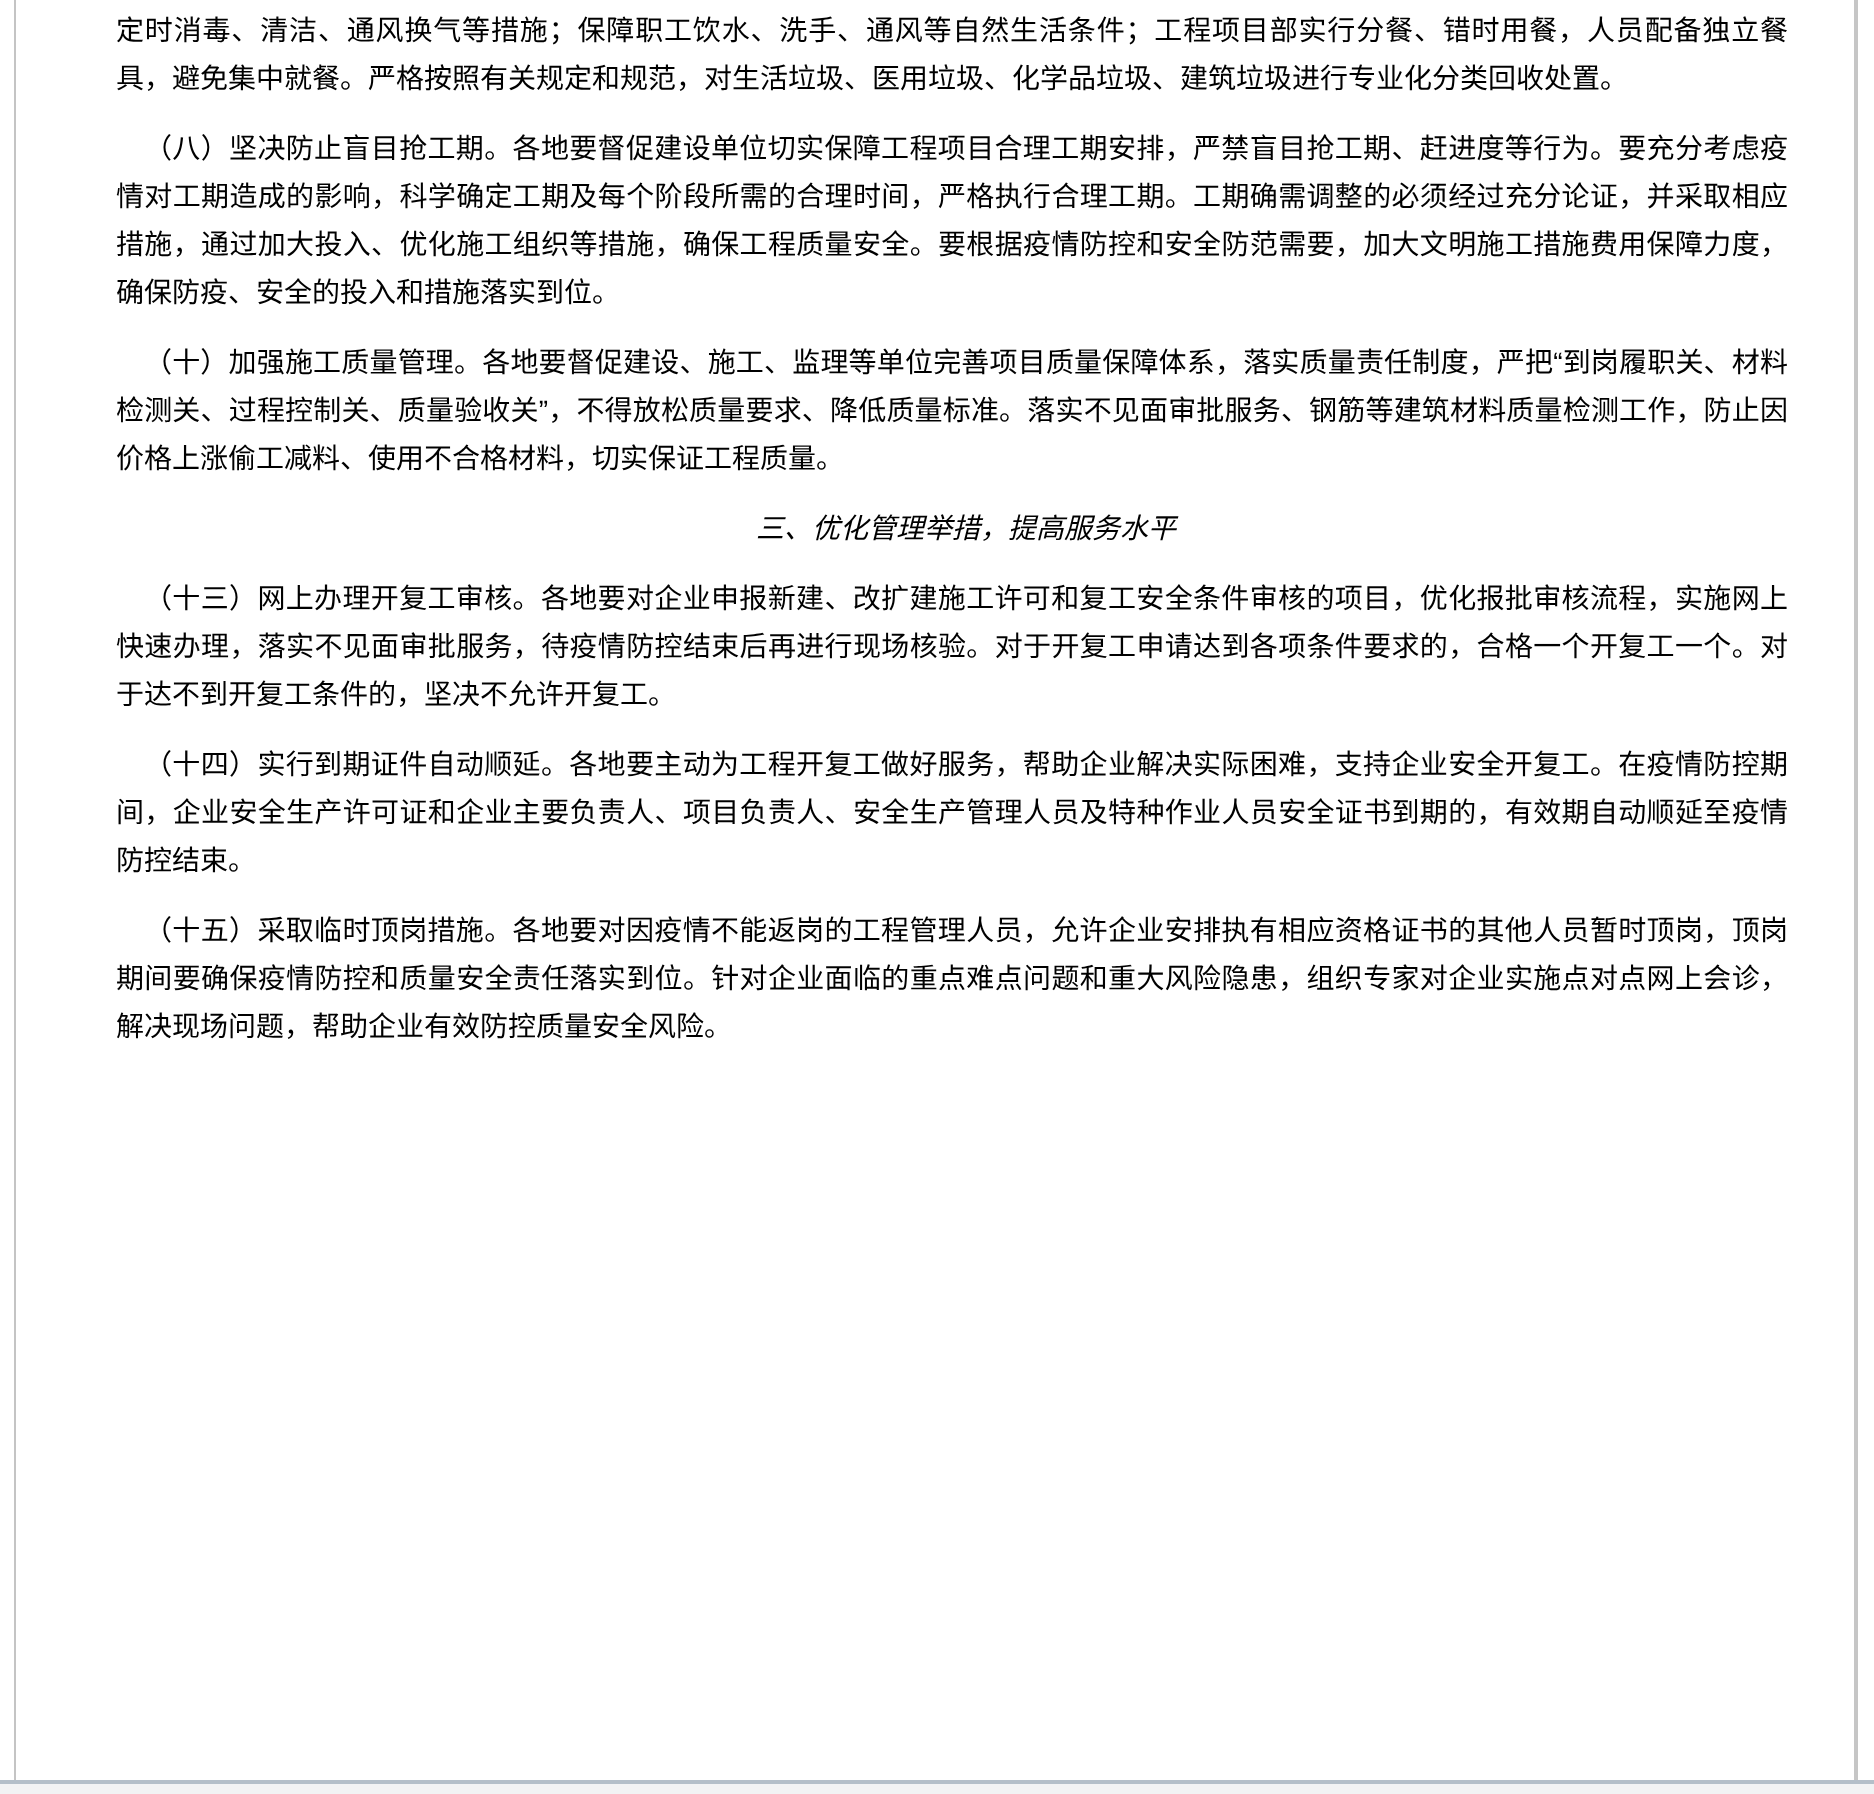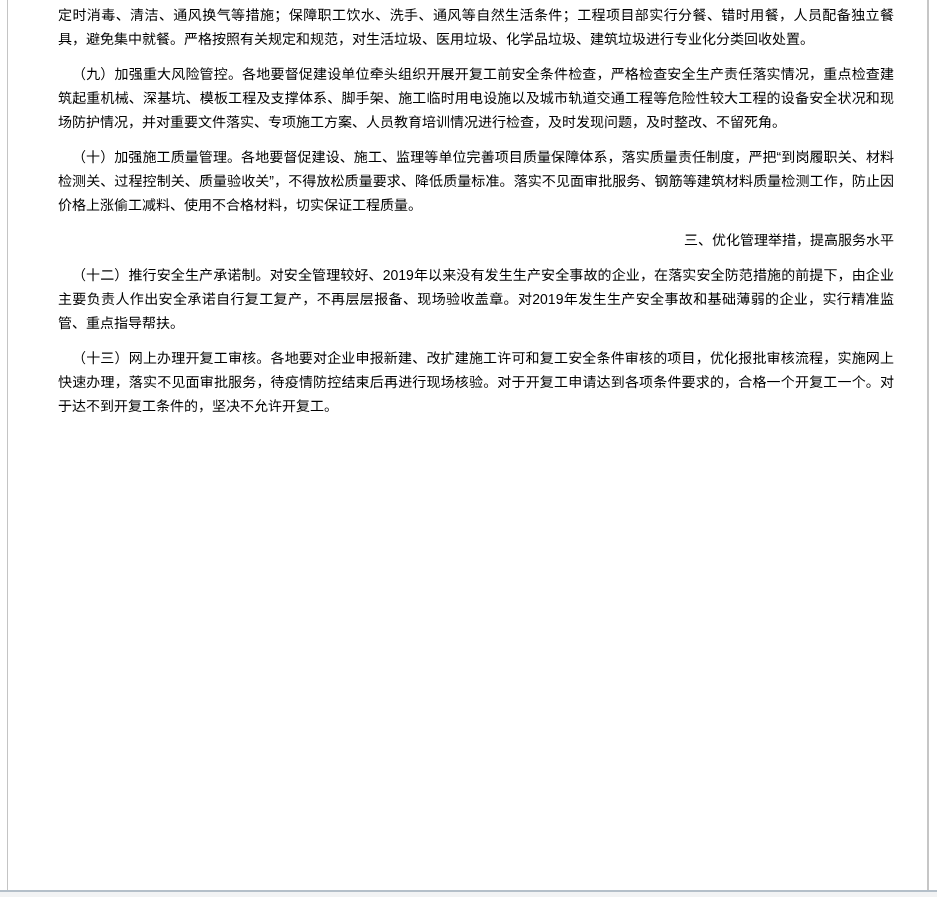--- a/index.html
+++ b/index.html
@@ -38,21 +38,22 @@
     line-height: 24px;
     text-align: justify;
     text-justify: inter-ideograph;
     text-indent: 1em;
     word-break: break-all;
   }
   .content p.continuation {
     text-indent: 0;
   }
   .content p.heading {
-    text-align: right;
+    text-align: center;
+    font-style: italic;
   }
   .bottom-edge {
     position: absolute;
     left: 0;
     top: 890px;
     width: 937px;
     height: 2px;
     background: #b4bfc9;
   }
   .below-edge {
@@ -64,22 +65,23 @@
     background: #f2f3f4;
   }
 </style>
 </head>
 <body>
 
 <div class="viewport">
   <div class="page-frame">
     <div class="content">
       <p class="continuation">定时消毒、清洁、通风换气等措施；保障职工饮水、洗手、通风等自然生活条件；工程项目部实行分餐、错时用餐，人员配备独立餐具，避免集中就餐。严格按照有关规定和规范，对生活垃圾、医用垃圾、化学品垃圾、建筑垃圾进行专业化分类回收处置。</p>
-      <p>（九）加强重大风险管控。各地要督促建设单位牵头组织开展开复工前安全条件检查，严格检查安全生产责任落实情况，重点检查建筑起重机械、深基坑、模板工程及支撑体系、脚手架、施工临时用电设施以及城市轨道交通工程等危险性较大工程的设备安全状况和现场防护情况，并对重要文件落实、专项施工方案、人员教育培训情况进行检查，及时发现问题，及时整改、不留死角。</p>
+      <p>（八）坚决防止盲目抢工期。各地要督促建设单位切实保障工程项目合理工期安排，严禁盲目抢工期、赶进度等行为。要充分考虑疫情对工期造成的影响，科学确定工期及每个阶段所需的合理时间，严格执行合理工期。工期确需调整的必须经过充分论证，并采取相应措施，通过加大投入、优化施工组织等措施，确保工程质量安全。要根据疫情防控和安全防范需要，加大文明施工措施费用保障力度，确保防疫、安全的投入和措施落实到位。</p>
       <p>（十）加强施工质量管理。各地要督促建设、施工、监理等单位完善项目质量保障体系，落实质量责任制度，严把“到岗履职关、材料检测关、过程控制关、质量验收关”，不得放松质量要求、降低质量标准。落实不见面审批服务、钢筋等建筑材料质量检测工作，防止因价格上涨偷工减料、使用不合格材料，切实保证工程质量。</p>
       <p class="heading">三、优化管理举措，提高服务水平</p>
-      <p>（十二）推行安全生产承诺制。对安全管理较好、2019年以来没有发生生产安全事故的企业，在落实安全防范措施的前提下，由企业主要负责人作出安全承诺自行复工复产，不再层层报备、现场验收盖章。对2019年发生生产安全事故和基础薄弱的企业，实行精准监管、重点指导帮扶。</p>
       <p>（十三）网上办理开复工审核。各地要对企业申报新建、改扩建施工许可和复工安全条件审核的项目，优化报批审核流程，实施网上快速办理，落实不见面审批服务，待疫情防控结束后再进行现场核验。对于开复工申请达到各项条件要求的，合格一个开复工一个。对于达不到开复工条件的，坚决不允许开复工。</p>
+      <p>（十四）实行到期证件自动顺延。各地要主动为工程开复工做好服务，帮助企业解决实际困难，支持企业安全开复工。在疫情防控期间，企业安全生产许可证和企业主要负责人、项目负责人、安全生产管理人员及特种作业人员安全证书到期的，有效期自动顺延至疫情防控结束。</p>
+      <p>（十五）采取临时顶岗措施。各地要对因疫情不能返岗的工程管理人员，允许企业安排执有相应资格证书的其他人员暂时顶岗，顶岗期间要确保疫情防控和质量安全责任落实到位。针对企业面临的重点难点问题和重大风险隐患，组织专家对企业实施点对点网上会诊，解决现场问题，帮助企业有效防控质量安全风险。</p>
     </div>
   </div>
   <div class="bottom-edge"></div>
   <div class="below-edge"></div>
 </div>
 
 </body></html>

